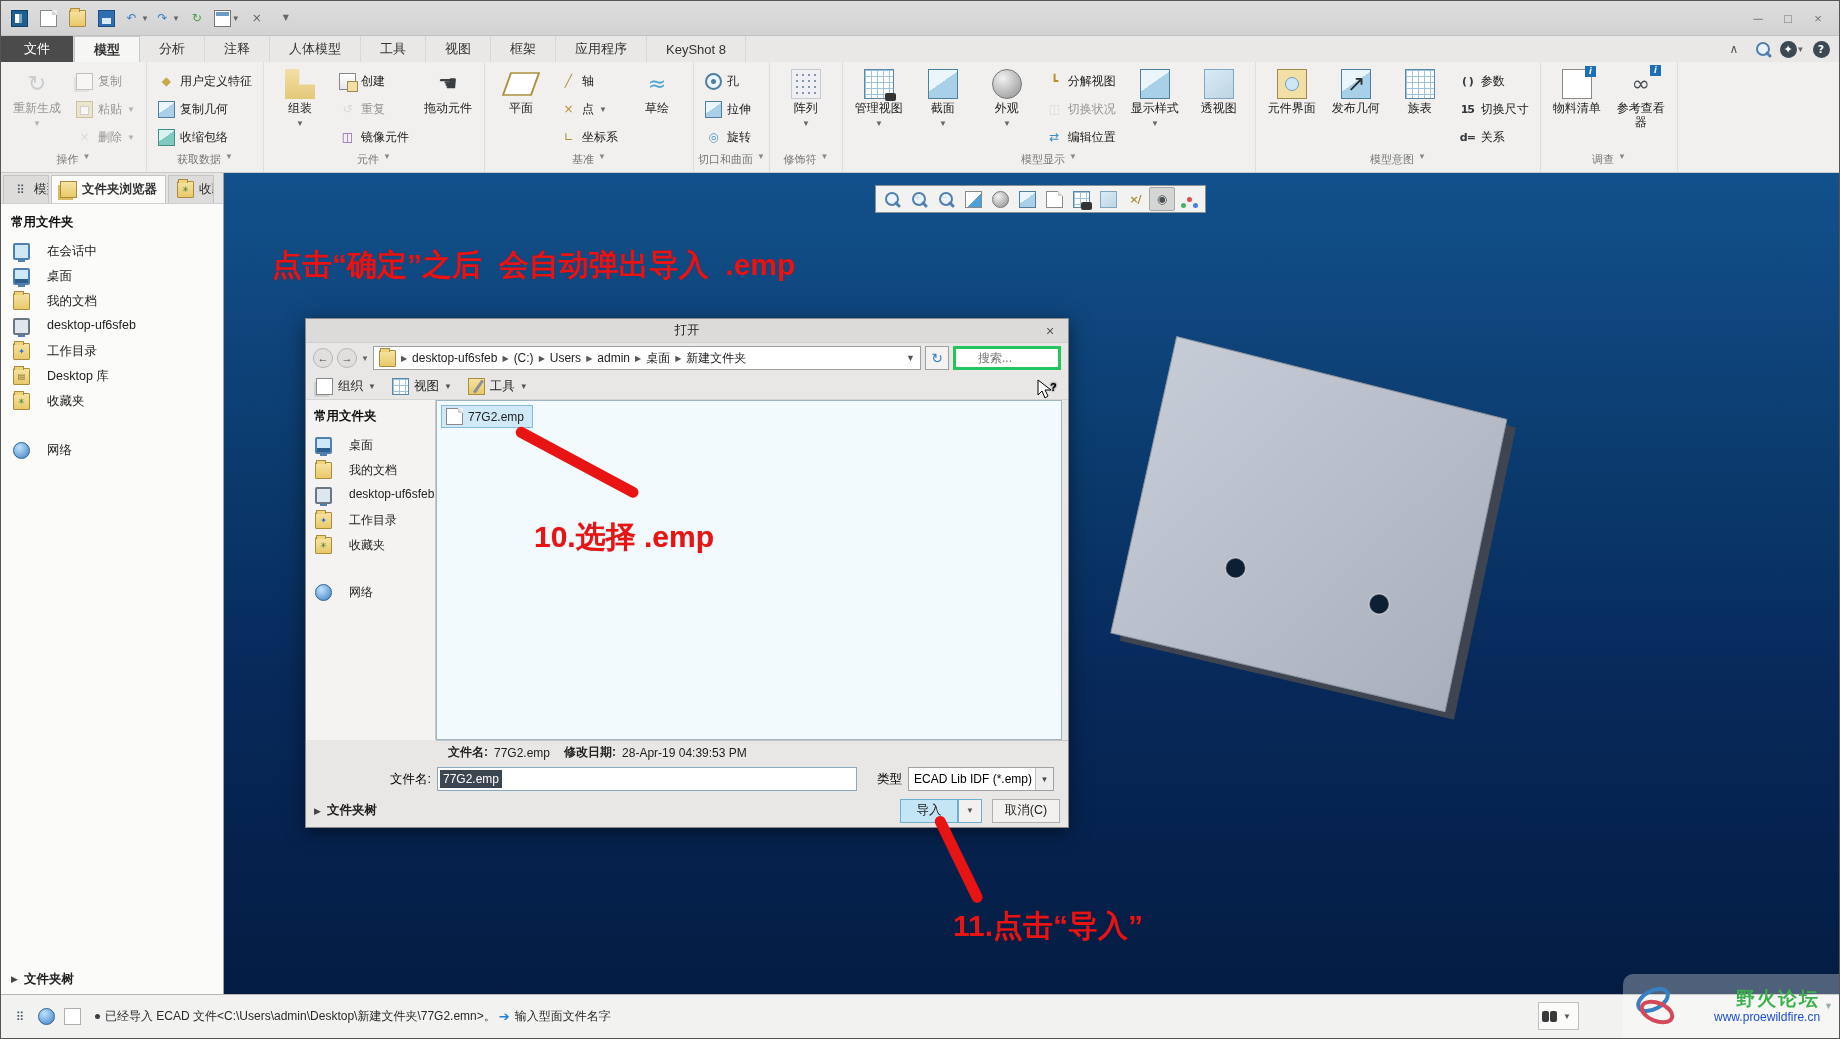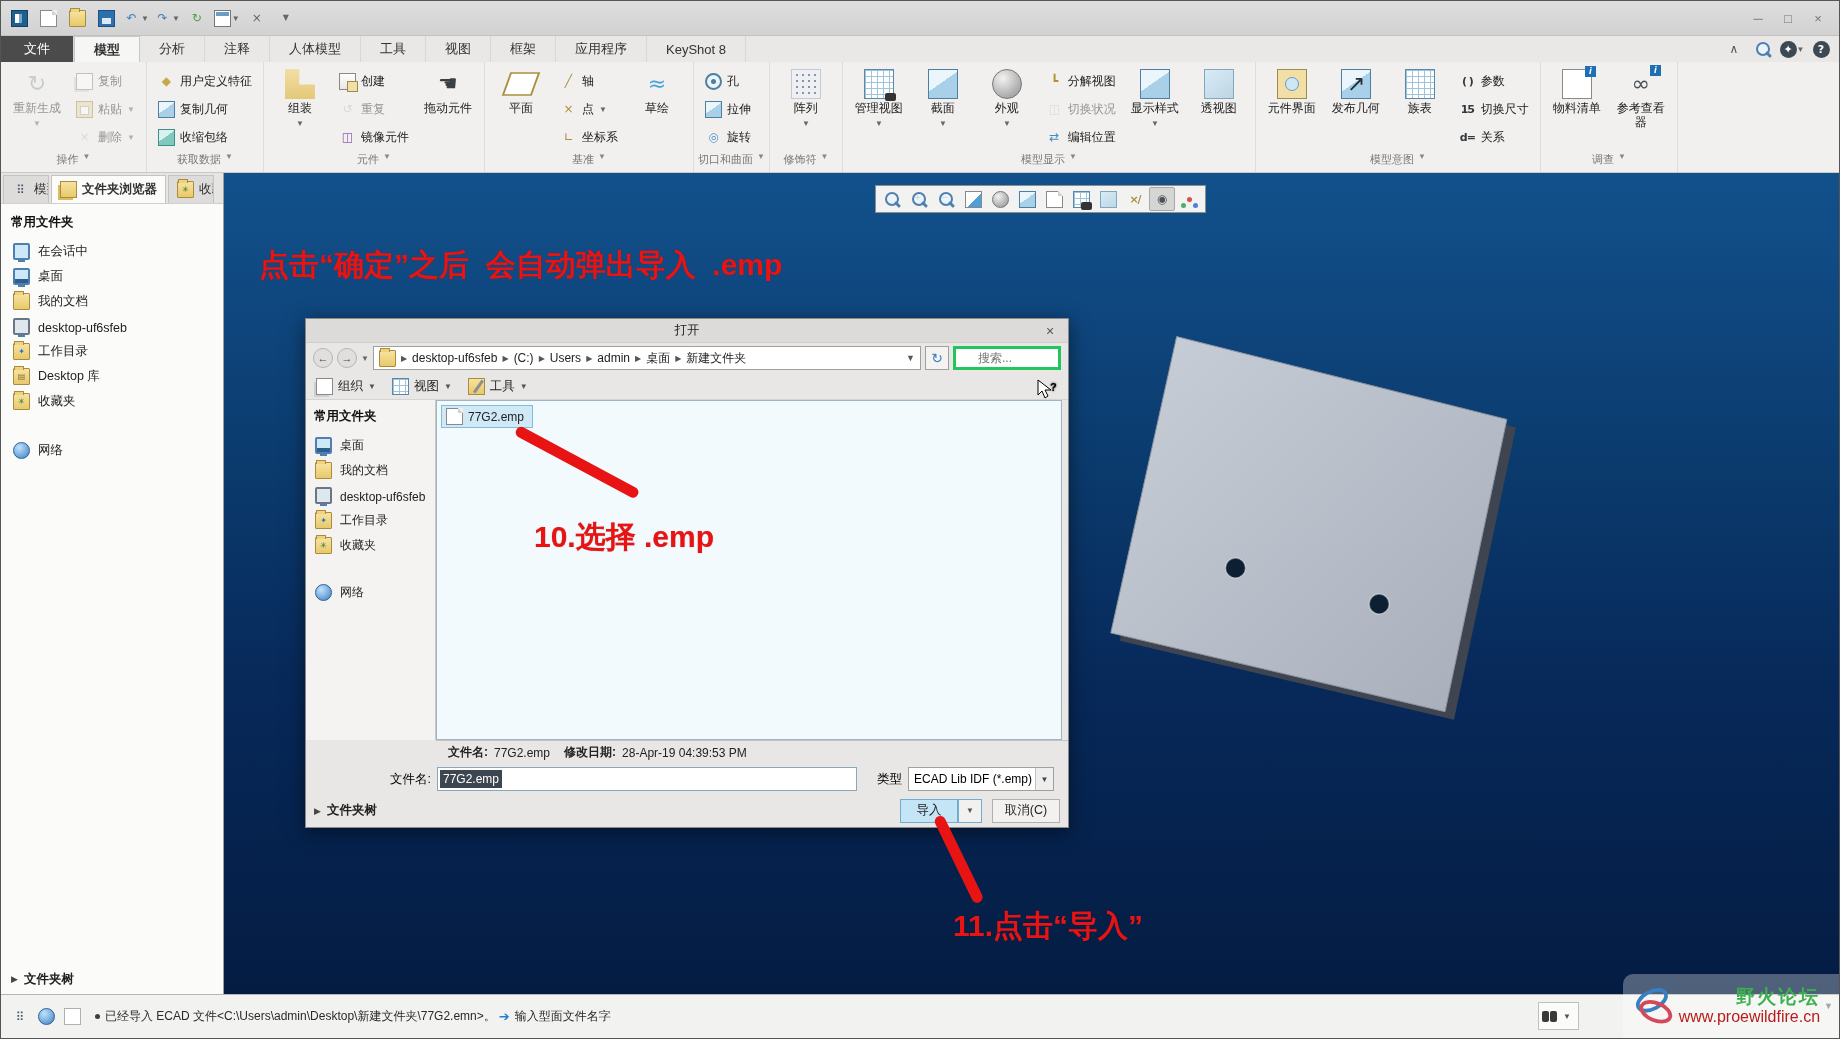--- a/index.html
+++ b/index.html
@@ -95,34 +95,34 @@
 
   
   .main{position:absolute;left:0;top:172px;right:0;bottom:44px}
   .sidebar{position:absolute;left:0;top:0;width:223px;bottom:0;background:#fbfbfa;border-right:1px solid #9aa0a6;display:flex;flex-direction:column}
   .navtabs{height:31px;background:#e6e5e4;display:flex;align-items:flex-end;padding-left:2px;gap:2px;border-bottom:1px solid #cfcfcf}
   .navtab{height:28px;display:flex;align-items:center;gap:5px;padding:0 8px;font-size:12.5px;color:#333;background:#dddcdb;border:1px solid #c4c4c4;border-bottom:none;overflow:hidden;white-space:nowrap}
   .navtab.small{width:46px;flex:none}
   .navtab.active{background:#fbfbfa;font-weight:bold}
   .sb-body{flex:1;padding:8px 0 0;overflow:hidden}
   .sb-header{font-size:12.5px;font-weight:bold;color:#111;padding:2px 10px 8px}
-  .sb-item{display:flex;align-items:flex-end;gap:8px;font-size:12.5px;color:#222;padding:4px 12px;white-space:nowrap}
+  .sb-item{display:flex;align-items:flex-start;gap:17px;font-size:12.5px;color:#222;padding:4px 12px;white-space:nowrap}
   .sb-item.gap{margin-top:24px}
   .sb-footer{height:30px;display:flex;align-items:center;gap:6px;padding:0 10px;font-size:12.5px;font-weight:bold;color:#222;background:#fbfbfa}
   .tri{font-size:9px;color:#444}
 
   
   .graphics{position:absolute;left:223px;top:0;right:0;bottom:0;background:linear-gradient(180deg,var(--vp-top) 0%,#0b3b6e 35%,#07295a 62%,var(--vp-bottom) 100%);overflow:hidden}
   .model-svg,.overlay-svg{position:absolute;inset:0;width:100%;height:100%}
   .overlay-svg{z-index:40;pointer-events:none}
   .viewbar{position:absolute;left:651px;top:12px;height:28px;background:#f2f2f1;border:1px solid #8a8f94;display:flex;align-items:center;padding:0 3px;gap:1px;z-index:5}
   .vbtn{width:26px;height:24px;display:flex;align-items:center;justify-content:center;border-radius:2px}
   .vbtn.pressed{background:#d5d5d4;border:1px solid #a8a8a8}
   .anno{position:absolute;color:var(--red);font-weight:bold;z-index:45;white-space:pre;font-family:"Liberation Sans",sans-serif;text-shadow:0 0 1px rgba(120,0,0,.4)}
-  .anno-top{left:35px;top:72px;font-size:30px}
+  .anno-top{left:48px;top:72px;font-size:30px}
   .anno-10{left:310px;top:344px;font-size:30px}
   .anno-11{left:729px;top:733px;font-size:30px}
   .cursor-help{position:absolute;left:812px;top:206px;z-index:46;color:#fff;font-size:15px;text-shadow:0 0 2px #000}
 
   
   .dialog{position:absolute;left:81px;top:145px;width:764px;height:510px;background:#e8e7e5;border:1px solid #8a8a8a;box-shadow:0 4px 18px rgba(0,0,0,.5);display:flex;flex-direction:column;z-index:20;font-size:12.5px}
   .dlg-title{height:24px;background:#dcdbd9;display:flex;align-items:center;justify-content:center;position:relative;color:#222;border-bottom:1px solid #cfcfcf}
   .dlg-close{position:absolute;right:8px;top:0;height:24px;width:20px;display:flex;align-items:center;justify-content:center;color:#555;font-size:14px}
   .dlg-crumb{height:30px;display:flex;align-items:center;padding:0 7px;gap:4px}
   .navbtn{width:20px;height:20px;border-radius:50%;background:#e0dfdd;border:1px solid #b5b5b5;display:flex;align-items:center;justify-content:center;font-size:11px;color:#444}
@@ -165,21 +165,21 @@
   .st-line{display:flex;align-items:center;gap:5px;white-space:nowrap}
   .st-bullet{width:5px;height:5px;border-radius:50%;background:#3a3f44;flex:none}
   .st-arrow{color:#1f7fd4;font-weight:bold;font-size:13px}
   .find-wrap{position:absolute;left:1537px;top:7px;display:flex;align-items:center;border:1px solid #c0c0c0;background:#fbfbfa;height:28px;padding:0 2px}
   .find-arrow{font-size:8px;color:#555;padding:0 5px}
 
   
   .watermark{position:absolute;right:0;bottom:0;width:216px;height:64px;background:rgba(255,255,255,.3);border-top-left-radius:10px;display:flex;align-items:center;padding:4px 6px;z-index:60}
   .wm-text{display:flex;flex-direction:column;align-items:flex-end;flex:1}
   .wm-title{font-size:19px;font-weight:bold;color:var(--wm-green);letter-spacing:2px;line-height:1}
-  .wm-url{font-size:16px;color:#b91c1c;margin-top:2px}
+  .wm-url{font-size:12px;color:#1d4ed8;margin-top:2px}
   .wm-arrow{font-size:9px;color:#9aa;align-self:center;padding-left:4px}
   .car{font-size:8px;color:#666}
 </style>
 </head>
 <body>
 
 <div class="app">
 
   <div class="titlebar">
     <div class="qa" id="qa">

